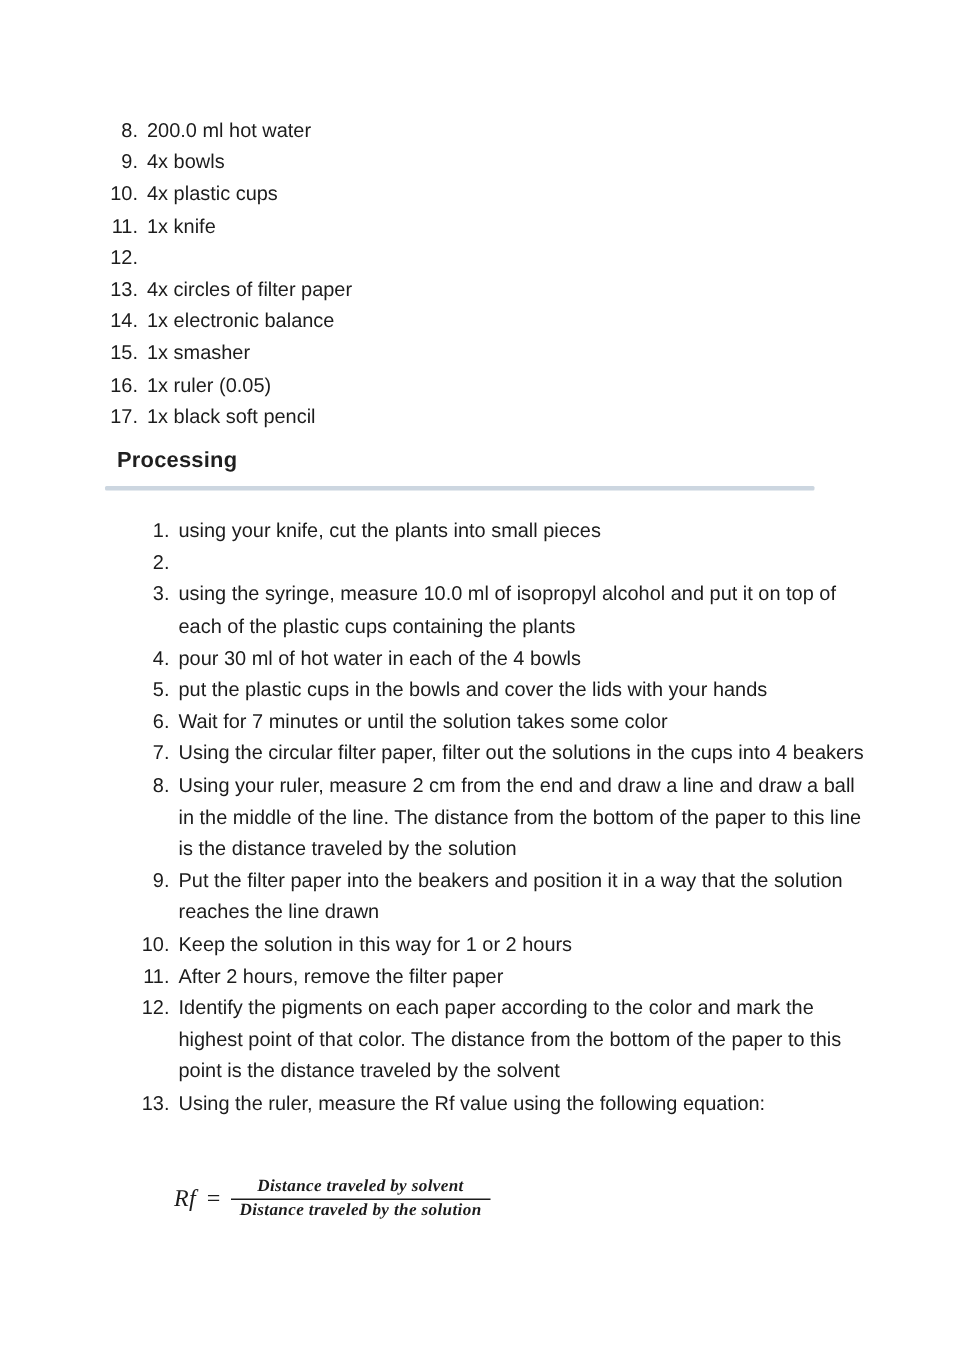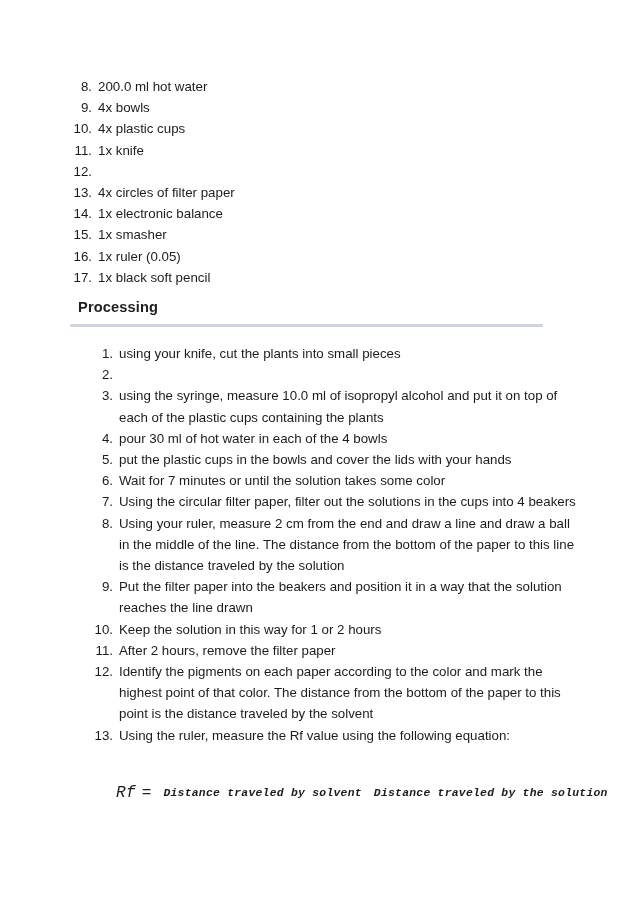--- a/index.html
+++ b/index.html
@@ -101,35 +101,36 @@
     margin-right: 55px;
   }
 
   
   .equation {
     position: absolute;
     left: 116px;
     top: 784px;
     display: flex;
     align-items: center;
-    font-family: Liberation Mono, monospace;
+    font-family: Liberation Serif, serif;
     font-style: italic;
     color: #1c1c1c;
   }
   .equation .lhs {
     font-size: 16px;
     letter-spacing: 0.3px;
     padding-right: 6px;
   }
   .equation .eq-sign {
     font-size: 16px;
     padding-right: 6px;
   }
   .equation .frac {
     display: inline-flex;
+    flex-direction: column;
     align-items: center;
   }
   .equation .frac .numer,
   .equation .frac .denom {
     font-size: 11.4px;
     font-weight: bold;
     letter-spacing: 0.25px;
     white-space: nowrap;
     padding: 0 6px;
     line-height: 15px;

